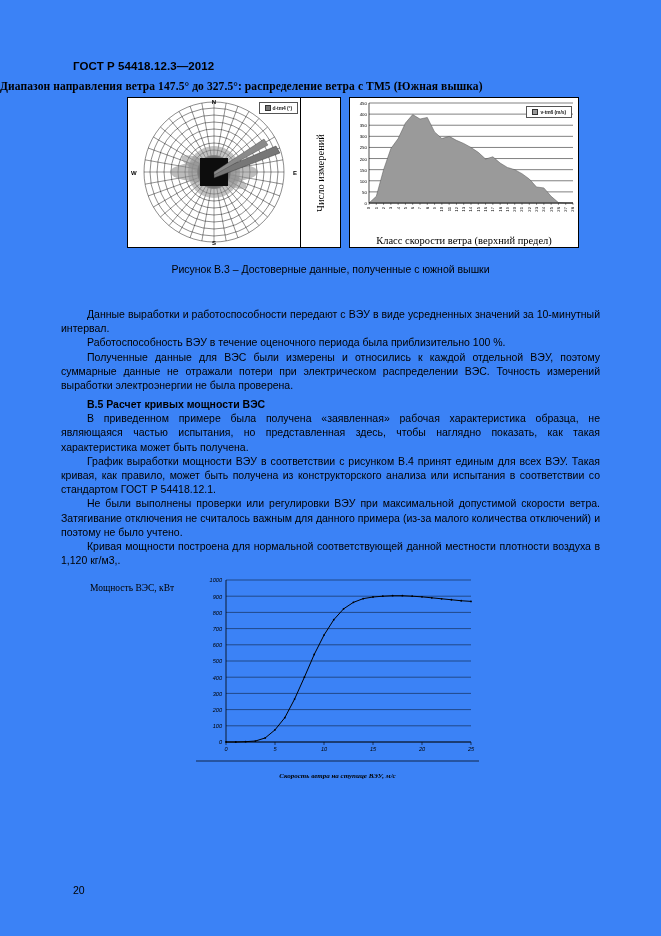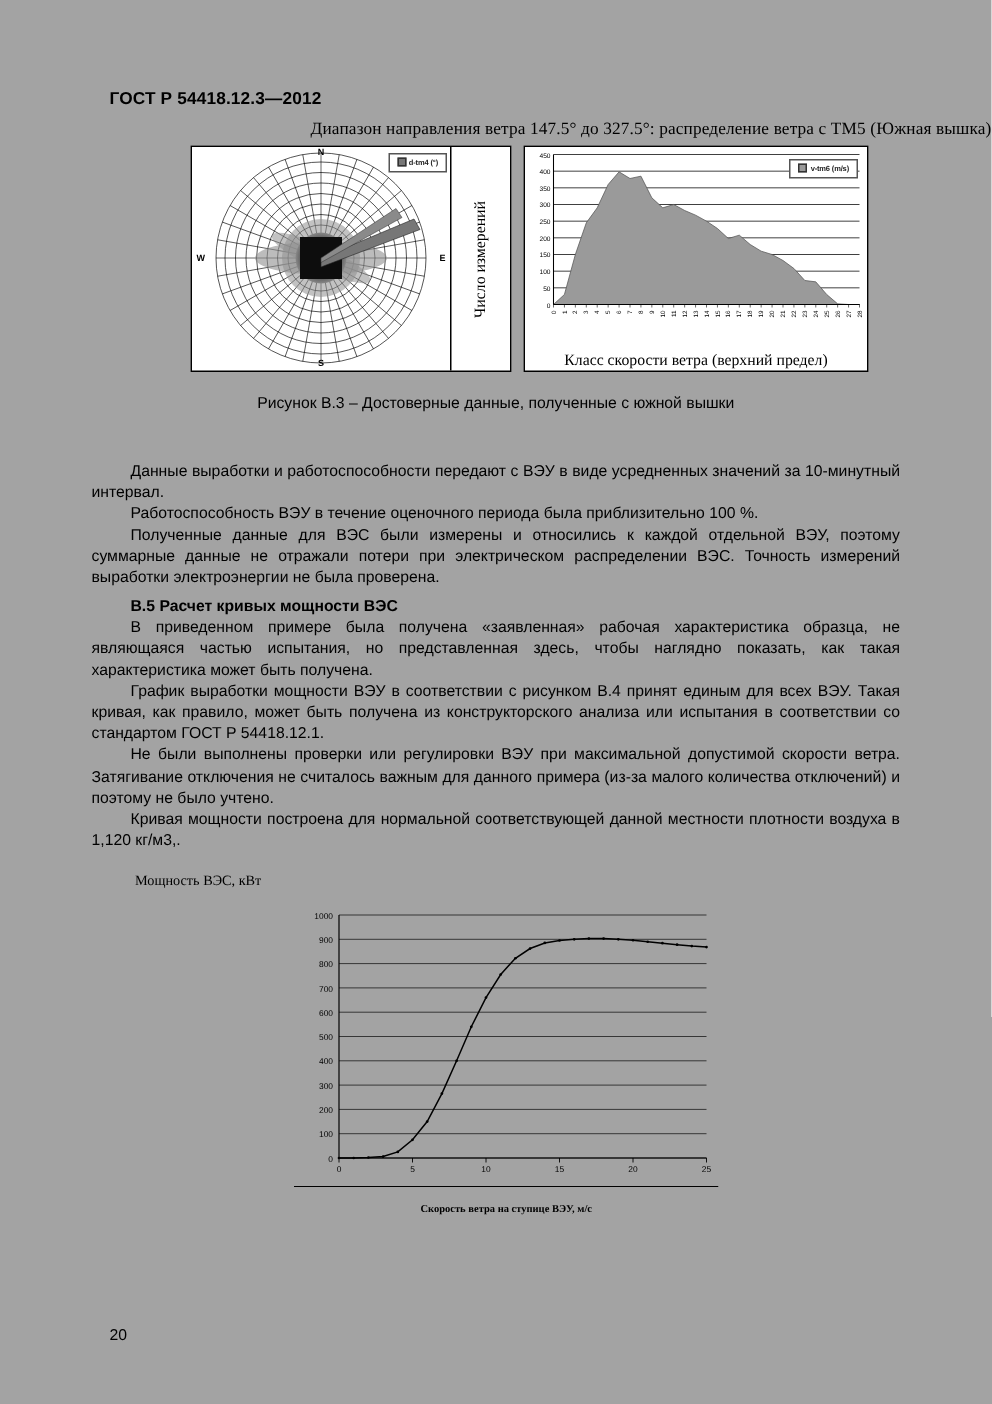--- a/index.html
+++ b/index.html
@@ -9,44 +9,44 @@
     background: #ffffff;
   }
   body {
     font-family: "Liberation Sans", sans-serif;
     color: #000000;
   }
   .page {
     position: relative;
     width: 661px;
     height: 936px;
-    background: #a3a3a3;
+    background: #3b82f6;
     overflow: hidden;
     box-sizing: border-box;
   }
 
   
   .doc-header {
     position: absolute;
     left: 73px;
     top: 60px;
     font-size: 11.5px;
     font-weight: bold;
     letter-spacing: 0.1px;
   }
 
   .figure-title {
     position: absolute;
     left: 0;
     right: 0;
     top: 80px;
-    text-align: right;
+    text-align: left;
     font-family: "Liberation Serif", serif;
     font-size: 11.5px;
-    font-weight: normal;
+    font-weight: bold;
     letter-spacing: 0.1px;
   }
 
   
   .fig3-wrap {
     position: absolute;
     left: 127px;
     top: 97px;
     width: 452px;
     height: 151px;
@@ -195,23 +195,24 @@
     left: 90px;
     top: 583px;
     font-size: 9.5px;
     font-family: Liberation Serif, serif;
   }
 
   
   .pwr-wrap {
     position: absolute;
     left: 196px;
-    top: 600px;
+    top: 570px;
     width: 283px;
     height: 210px;
+    font-style: italic;
   }
   .pwr-xtitle {
     position: absolute;
     left: 0; right: 0;
     bottom: 0;
     text-align: center;
     font-family: "Liberation Serif", serif;
     font-size: 7px;
     font-weight: bold;
   }

